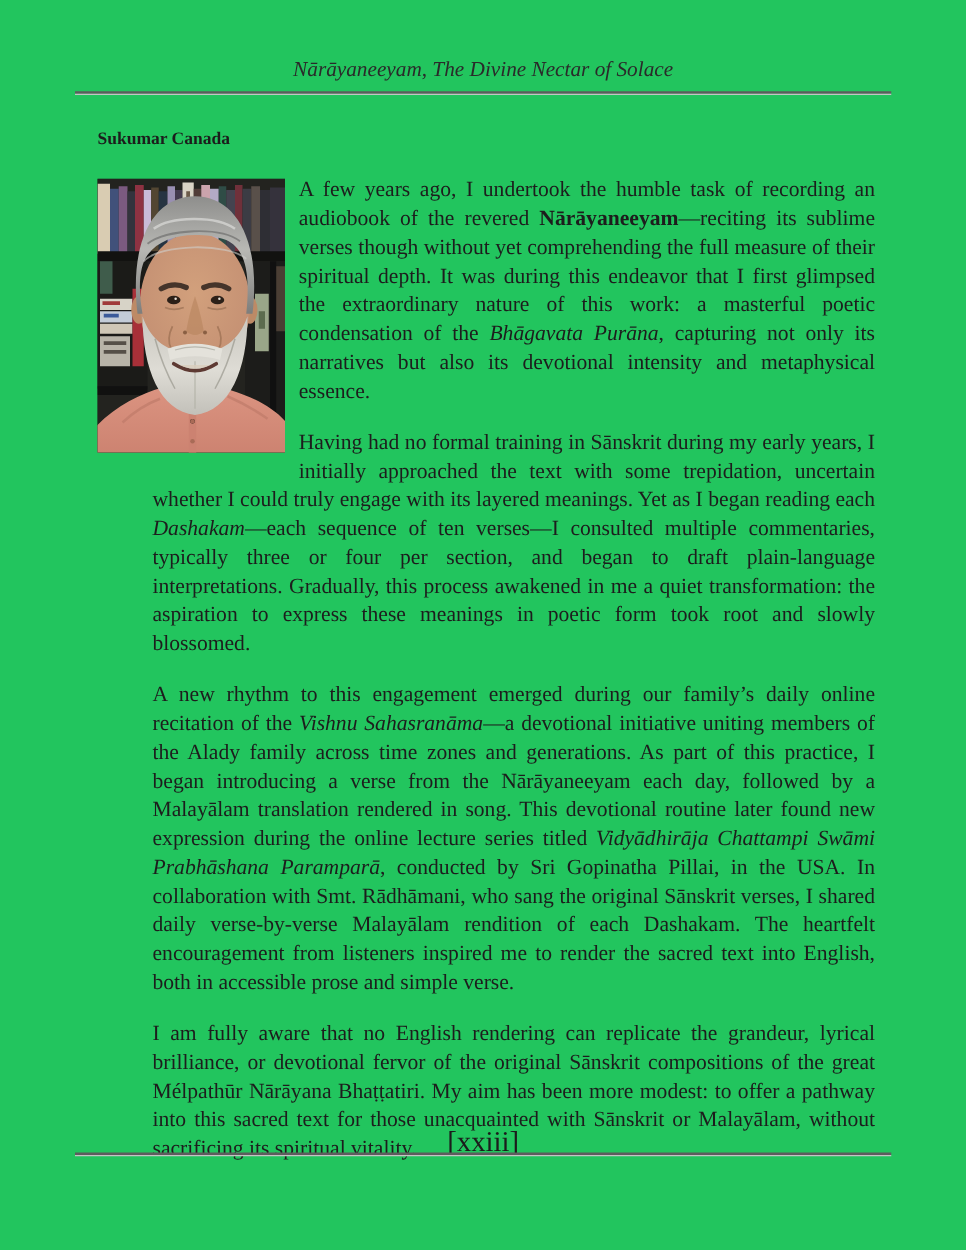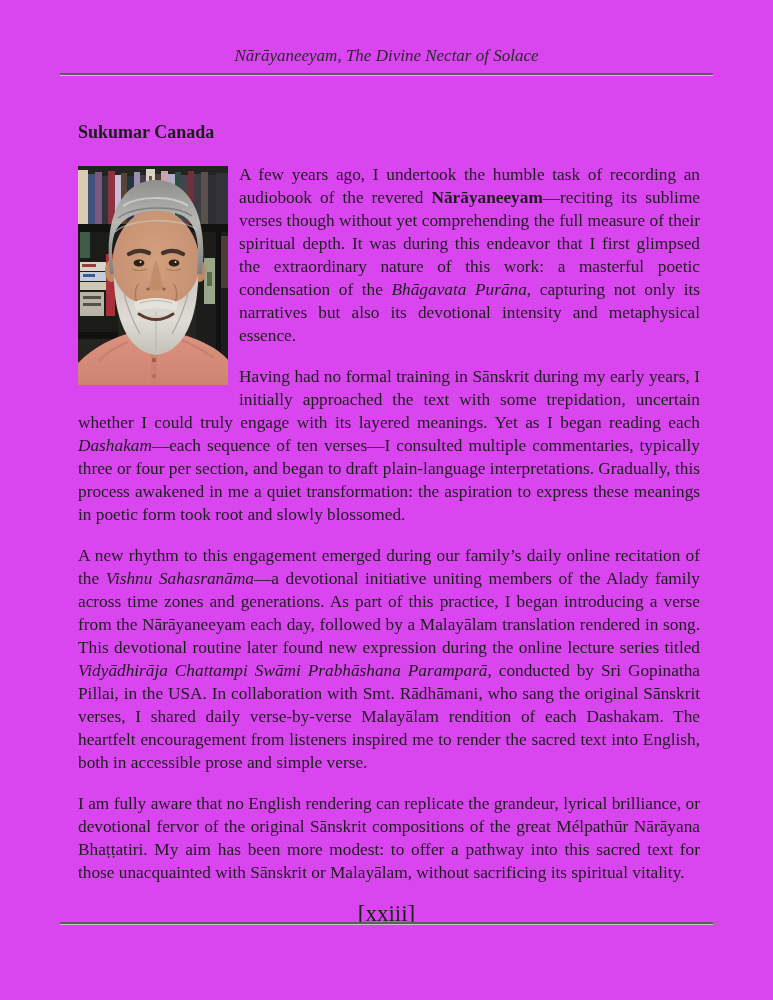--- a/index.html
+++ b/index.html
@@ -1,19 +1,19 @@
 <!DOCTYPE html>
 <html><head>
 <meta charset="utf-8">
 <style>
   html,body{margin:0;padding:0;background:#ffffff;}
   .page{
     position:relative;
     width:773px;height:1000px;
-    background:#d946ef;
+    background:#22c55e;
     font-family:"Liberation Serif", serif;
     color:#1f1f1f;
     overflow:hidden;
   }
   
   .running-title{
     position:absolute;top:46px;left:60px;right:60px;
     text-align:center;font-style:italic;font-size:17px;color:#2a2a2a;
   }
   .rule{
@@ -21,27 +21,27 @@
     border-top:2px solid #5d5d5d;border-bottom:1px solid #c4c4c4;
   }
   .rule-header{top:73px;}
   .rule-footer{top:922px;}
   
   .content{position:absolute;left:78px;top:99px;width:622px;}
   .page-title{
     font-size:28px;font-weight:bold;font-style:italic;
     color:#161616;letter-spacing:.2px;line-height:34px;margin:0;
   }
-  .author-name{font-size:18px;font-weight:bold;margin-top:23px;color:#1c1c1c;}
+  .author-name{font-size:14px;font-weight:bold;margin-top:5px;color:#1c1c1c;}
   .body-text{
     margin-top:20px;
     font-size:17.3px;line-height:23px;
     text-align:justify;color:#1d1d1d;
   }
-  .body-text p{margin:0 0 18px 0;}
+  .body-text p{margin:0 0 18px 0;padding-left:44px;}
   .run-bold{font-weight:bold;}
   .run-italic{font-style:italic;}
   .photo{
     float:left;width:150px;height:219px;
     margin:3px 11px 5px 0;
     background:#20201c;
   }
   .photo svg{display:block;}
   
   .footer-num{

